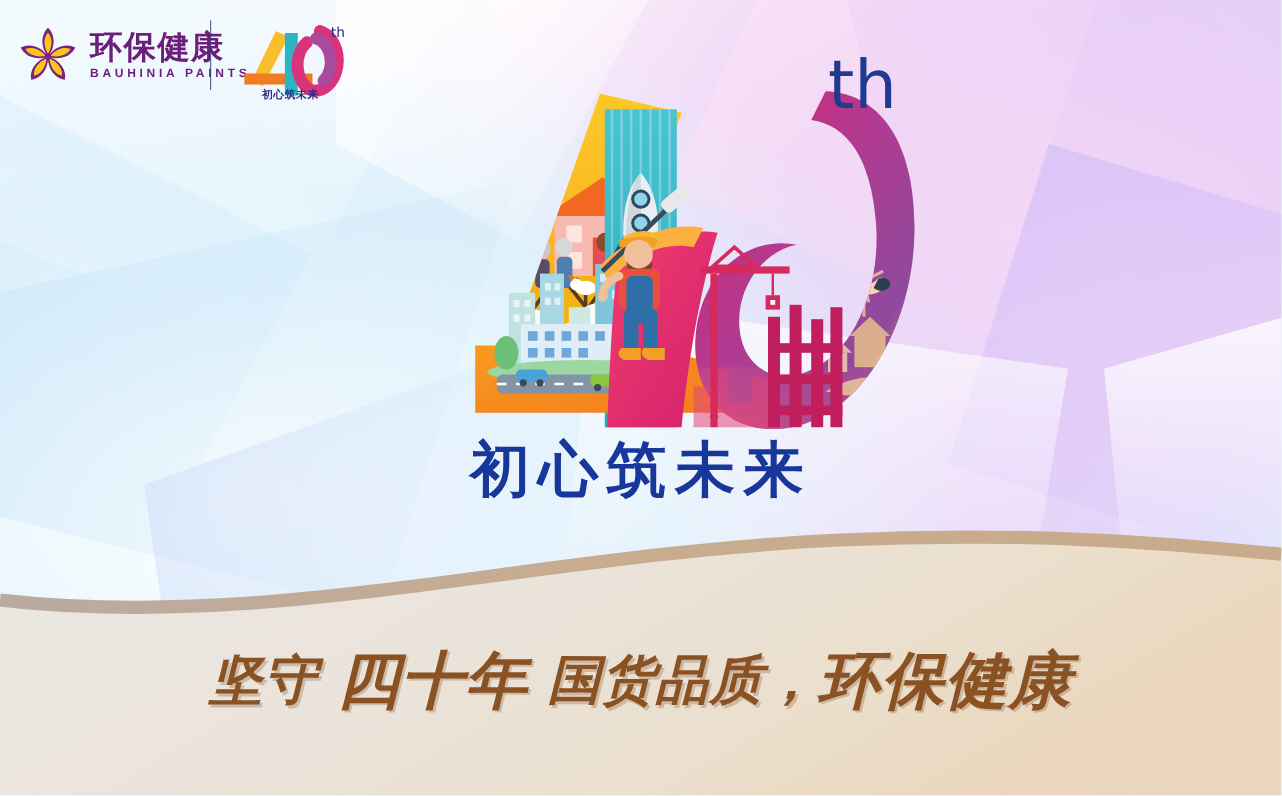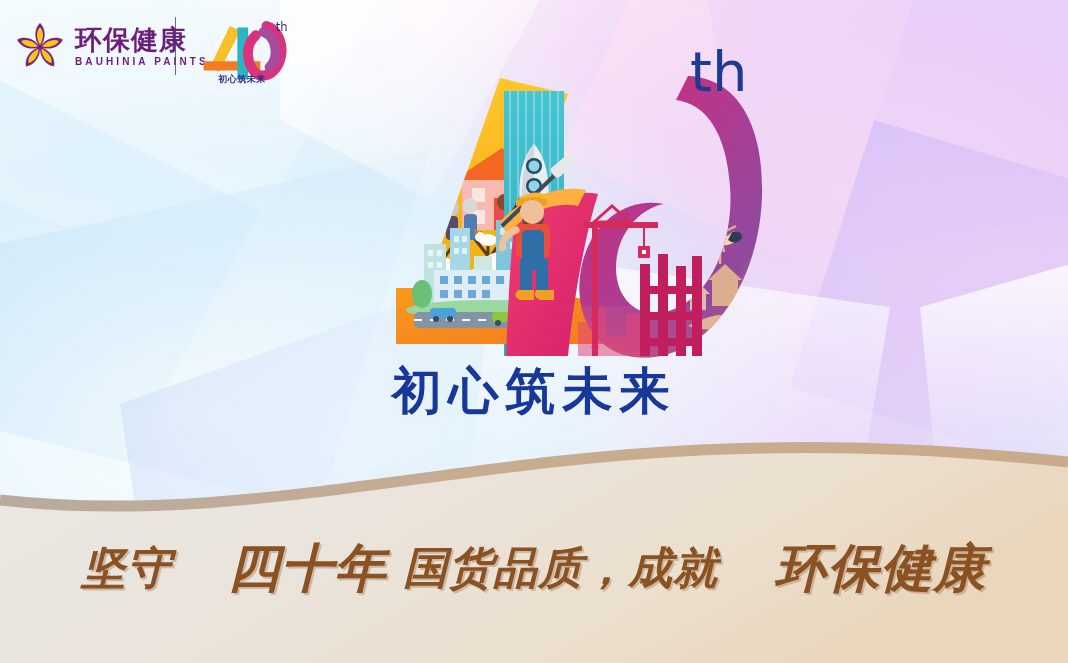--- a/index.html
+++ b/index.html
@@ -78,21 +78,21 @@
   
   .wave{position:absolute;left:0;bottom:0;width:1068px;height:235px;}
 
   
   .banner{position:absolute;left:0;top:523px;width:1068px;height:90px;
     display:flex;align-items:center;justify-content:center;gap:0;}
   .bn{font-family:"DejaVu Sans","Liberation Sans",sans-serif;
     font-weight:700;font-style:italic;color:#8a5222;
     text-shadow:2px 2px 0 rgba(120,70,30,.26);line-height:1;white-space:pre;}
   .bn-sm{font-size:44px;letter-spacing:1px;}
-  .bn-lg{font-size:52px;letter-spacing:1px;margin-left:40px;}
+  .bn-lg{font-size:52px;letter-spacing:1px;}
 </style>
 </head>
 <body>
 
 <div class="poster">
 
   <div class="bg-base"></div>
   <div class="facet f1"></div>
   <div class="facet f2"></div>
   <div class="facet f3"></div>
@@ -499,17 +499,16 @@
       </linearGradient>
     </defs>
     <path d="M0,72 C230,98 440,34 700,22 C850,15 970,24 1068,34 L1068,235 L0,235 Z" fill="url(#gBeige)"></path>
     <path d="M0,72 C230,98 440,34 700,22 C850,15 970,24 1068,34" fill="none" stroke="url(#gStroke)" stroke-width="11"></path>
   </svg>
 
   <div class="banner">
     <span class="bn bn-sm">坚守 </span>
     <span class="bn bn-lg">四十年</span>
     <span class="bn bn-sm"> 国货品质，</span>
-    <span class="bn bn-sm">成就 </span>
     <span class="bn bn-lg">环保健康</span>
   </div>
 
 </div>
 
 </body></html>

